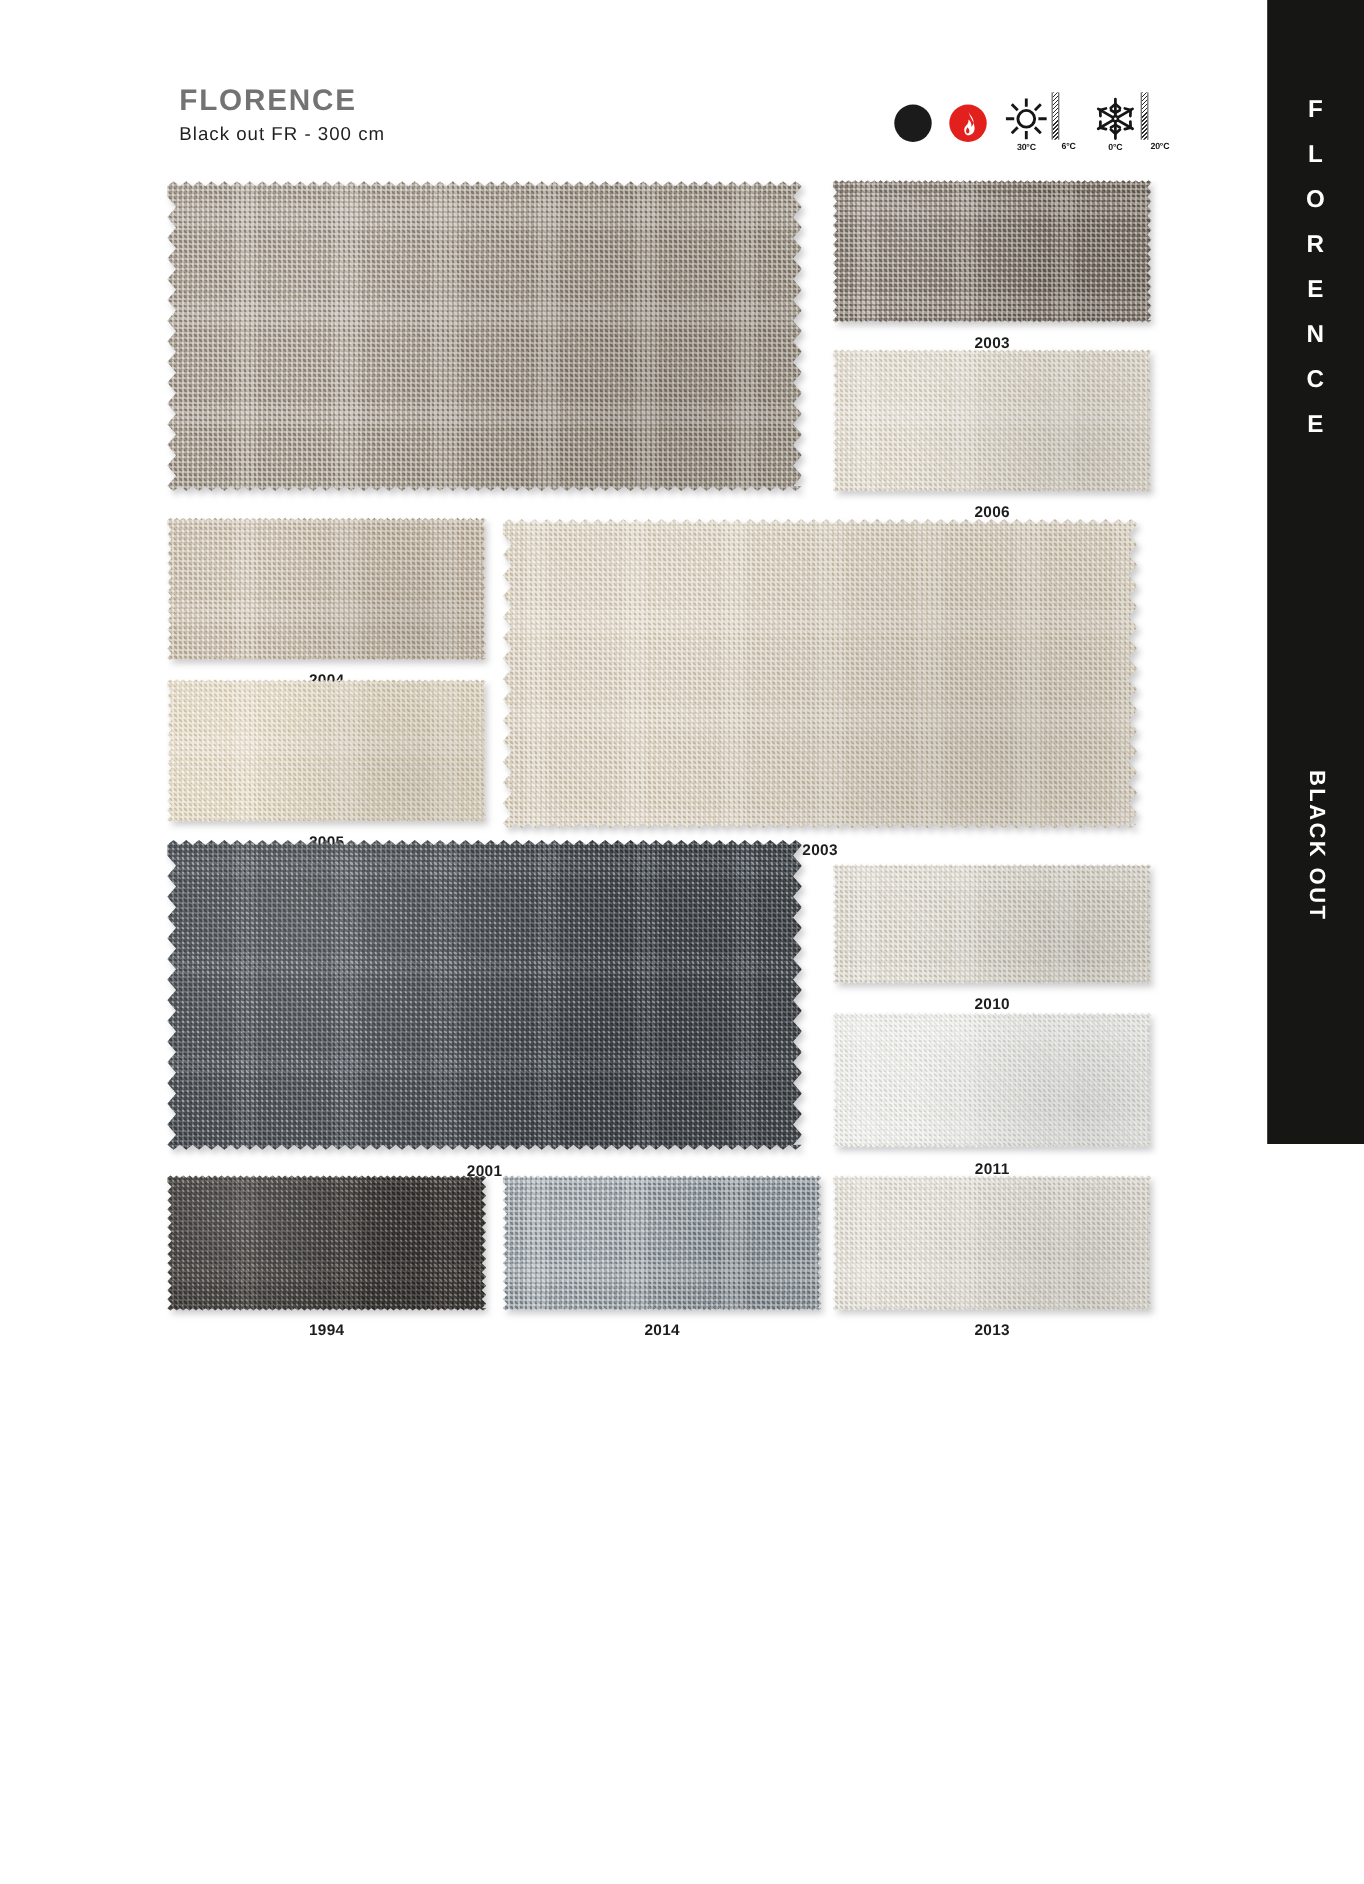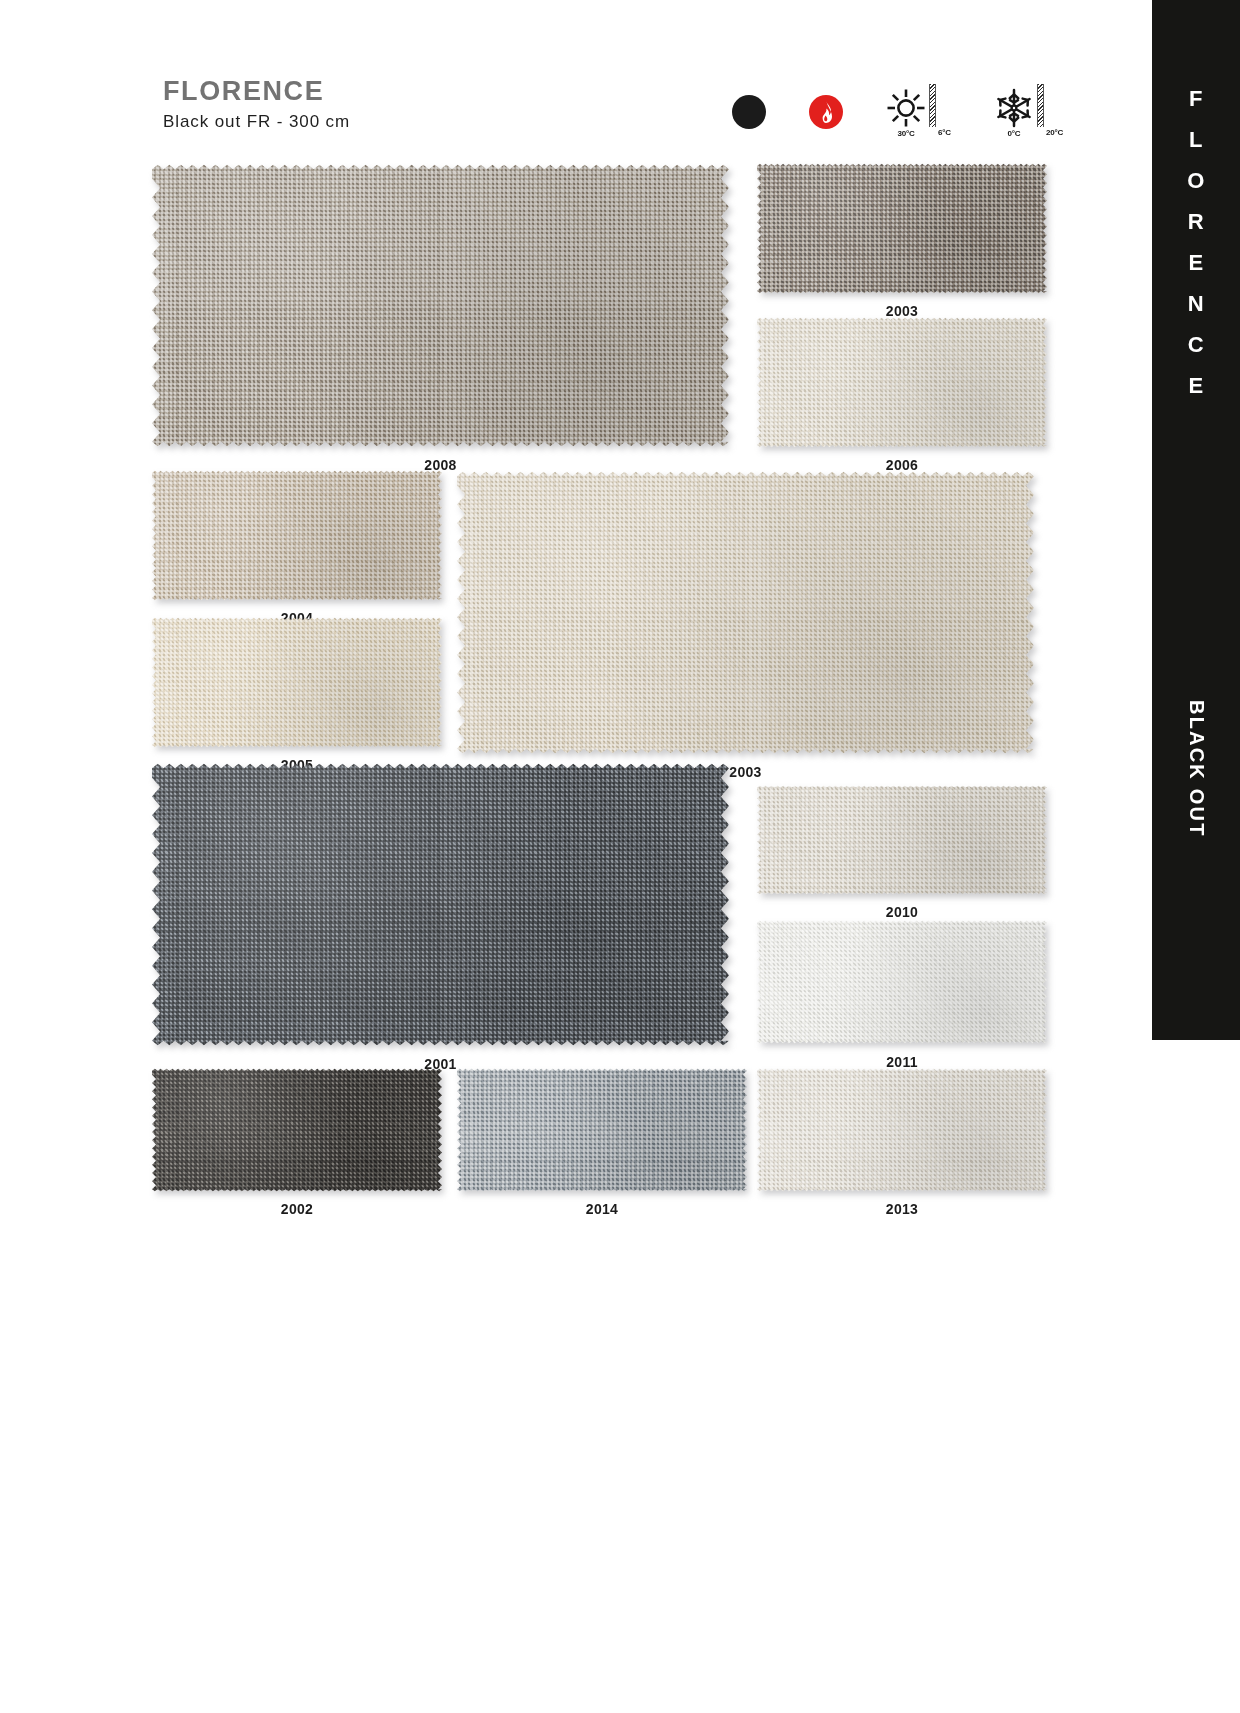--- a/index.html
+++ b/index.html
@@ -37,21 +37,21 @@
     margin: 8px 0 0 0;
     line-height: 1;
   }
 
   
   #icon-row {
     position: absolute;
     right: 0; top: 4px;
     display: flex;
     align-items: flex-end;
-    gap: 43px;
+    gap: 16px;
     height: 56px;
   }
   .icon-cell {
     position: relative;
     display: flex;
     align-items: flex-end;
     justify-content: center;
     height: 56px;
   }
   .dot-icon {
@@ -342,21 +342,20 @@
     </div>
 
   </div>
 </div>
 
 <div id="swatch-area">
     <div class="swatch" style="left: 152px; top: 163px; width: 577px; height: 285px;">
       <div class="swatch-img">
         <div class="fabric" style="--base: #a9a094;"></div>
       </div>
-      <div class="swatch-label" style="top: 294px;">2008</div>
     </div>
     <div class="swatch" style="left: 757px; top: 163px; width: 290px; height: 131px;">
       <div class="swatch-img">
         <div class="fabric" style="--base: #8b8279;"></div>
       </div>
       <div class="swatch-label" style="top: 140px;">2003</div>
     </div>
     <div class="swatch" style="left: 757px; top: 317px; width: 290px; height: 131px;">
       <div class="swatch-img">
         <div class="fabric" style="--base: #e3ddd0;"></div>
@@ -396,21 +395,21 @@
     <div class="swatch" style="left: 757px; top: 920px; width: 290px; height: 124px;">
       <div class="swatch-img">
         <div class="fabric" style="--base: #eeeeea;"></div>
       </div>
       <div class="swatch-label" style="top: 134px;">2011</div>
     </div>
     <div class="swatch" style="left: 152px; top: 1068px; width: 290px; height: 124px;">
       <div class="swatch-img">
         <div class="fabric" style="--base: #3e3c39;"></div>
       </div>
-      <div class="swatch-label" style="top: 133px;">2002</div>
+      <div class="swatch-label" style="top: 133px;">1994</div>
     </div>
     <div class="swatch" style="left: 457px; top: 1068px; width: 290px; height: 124px;">
       <div class="swatch-img">
         <div class="fabric" style="--base: #9ba2a8;"></div>
       </div>
       <div class="swatch-label" style="top: 133px;">2014</div>
     </div>
     <div class="swatch" style="left: 757px; top: 1068px; width: 290px; height: 124px;">
       <div class="swatch-img">
         <div class="fabric" style="--base: #e4e0d7;"></div>

